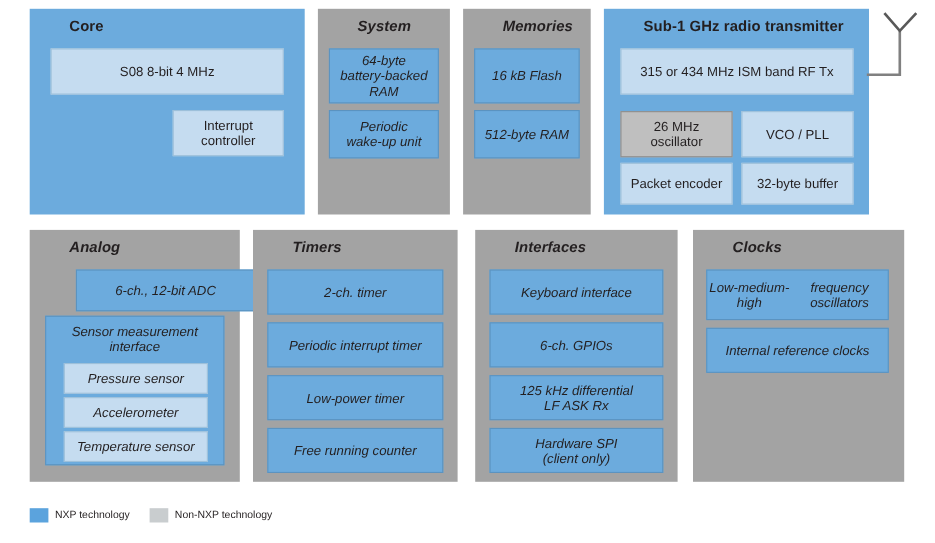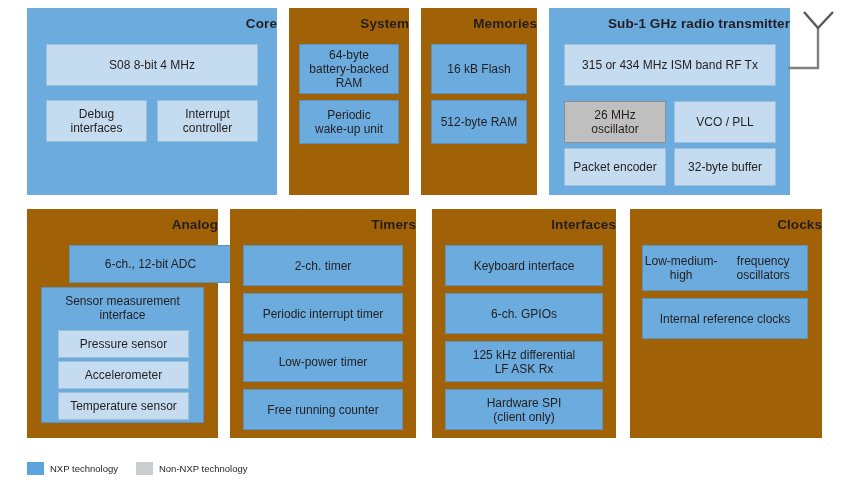--- a/index.html
+++ b/index.html
@@ -14,30 +14,31 @@
     color: #231f20;
     position: relative;
     overflow: hidden;
   }
 
   
   .panel {
     position: absolute;
     box-sizing: border-box;
   }
-  .panel-gray  { background: #a16207; }
+  .panel-gray  { background: #a3a3a3; font-style: italic; }
   .panel-blue  { background: #6cabdd; }
 
   .panel-title {
-    text-align: right;
+    text-align: left;
     font-weight: bold;
     font-size: 13.5px;
     line-height: 16px;
     padding-top: 8px;
     letter-spacing: .1px;
+    margin-left: 36px;
   }
 
   
   .blk {
     position: absolute;
     box-sizing: border-box;
     display: flex;
     align-items: center;
     justify-content: center;
     text-align: center;
@@ -97,24 +98,20 @@
 </head>
 <body>
 
 <div class="panel panel-blue" style="left:27px; top:8px; width:250px; height:187px;">
   <div class="panel-title">Core</div>
 
   <div class="blk blk-pale" style="left:19px; top:36px; width:212px; height:42px;">
     <span>S08 8-bit 4 MHz</span>
   </div>
 
-  <div class="blk blk-pale" style="left:19px; top:92px; width:101px; height:42px; flex-direction:column;">
-    <span>Debug</span>
-    <span>interfaces</span>
-  </div>
 
   <div class="blk blk-pale" style="left:130px; top:92px; width:101px; height:42px; flex-direction:column;">
     <span>Interrupt</span>
     <span>controller</span>
   </div>
 </div>
 
 <div class="panel panel-gray" style="left:289px; top:8px; width:120px; height:187px;">
   <div class="panel-title">System</div>
 

